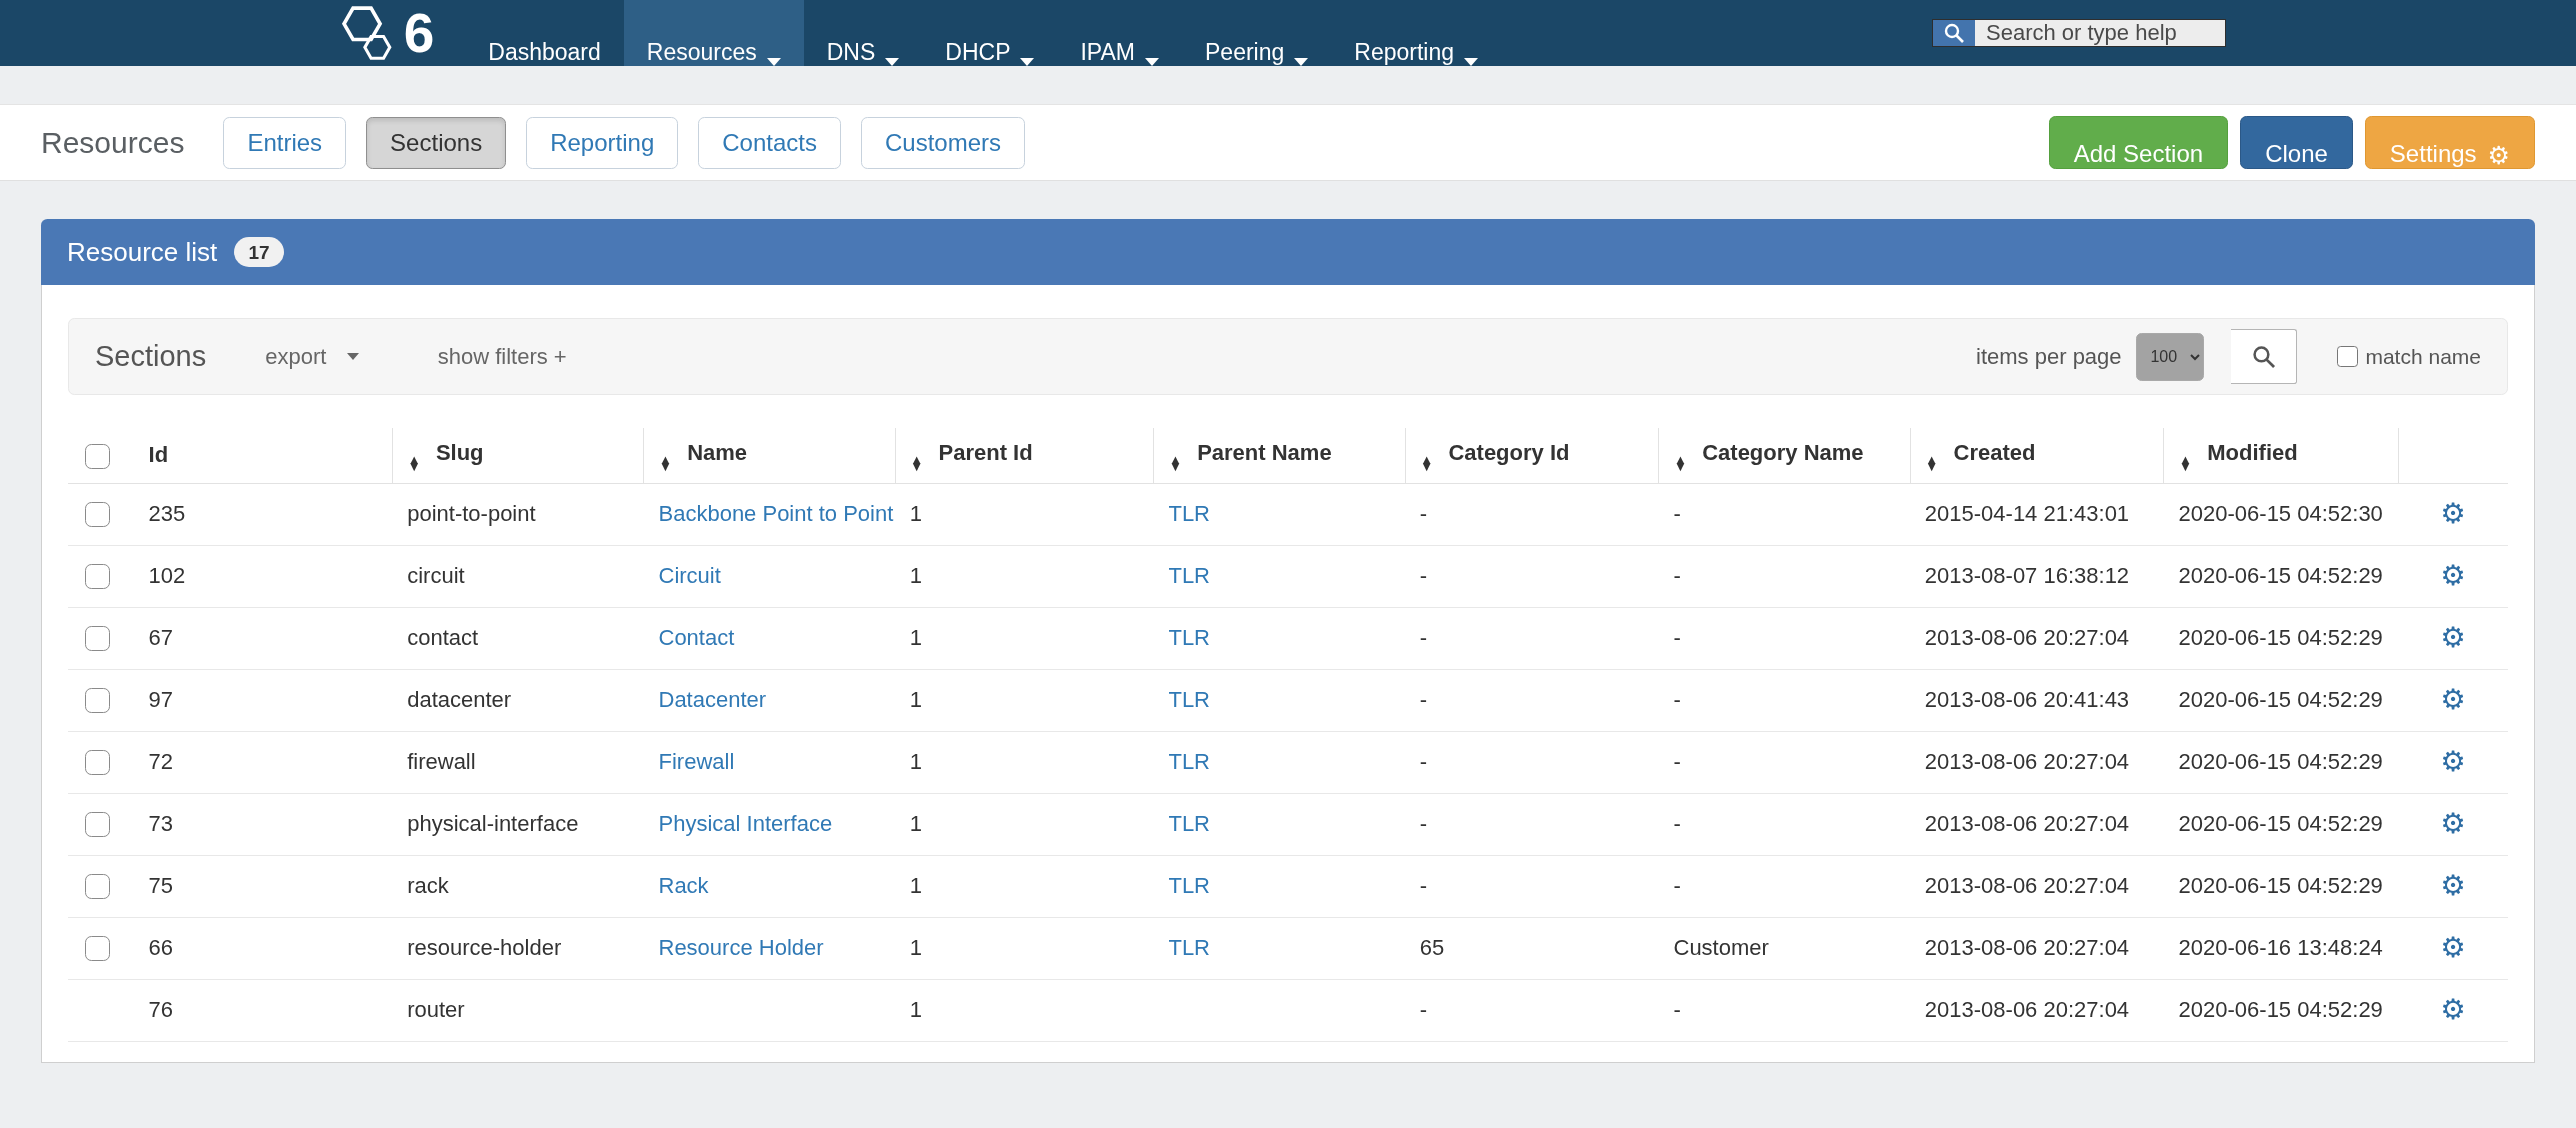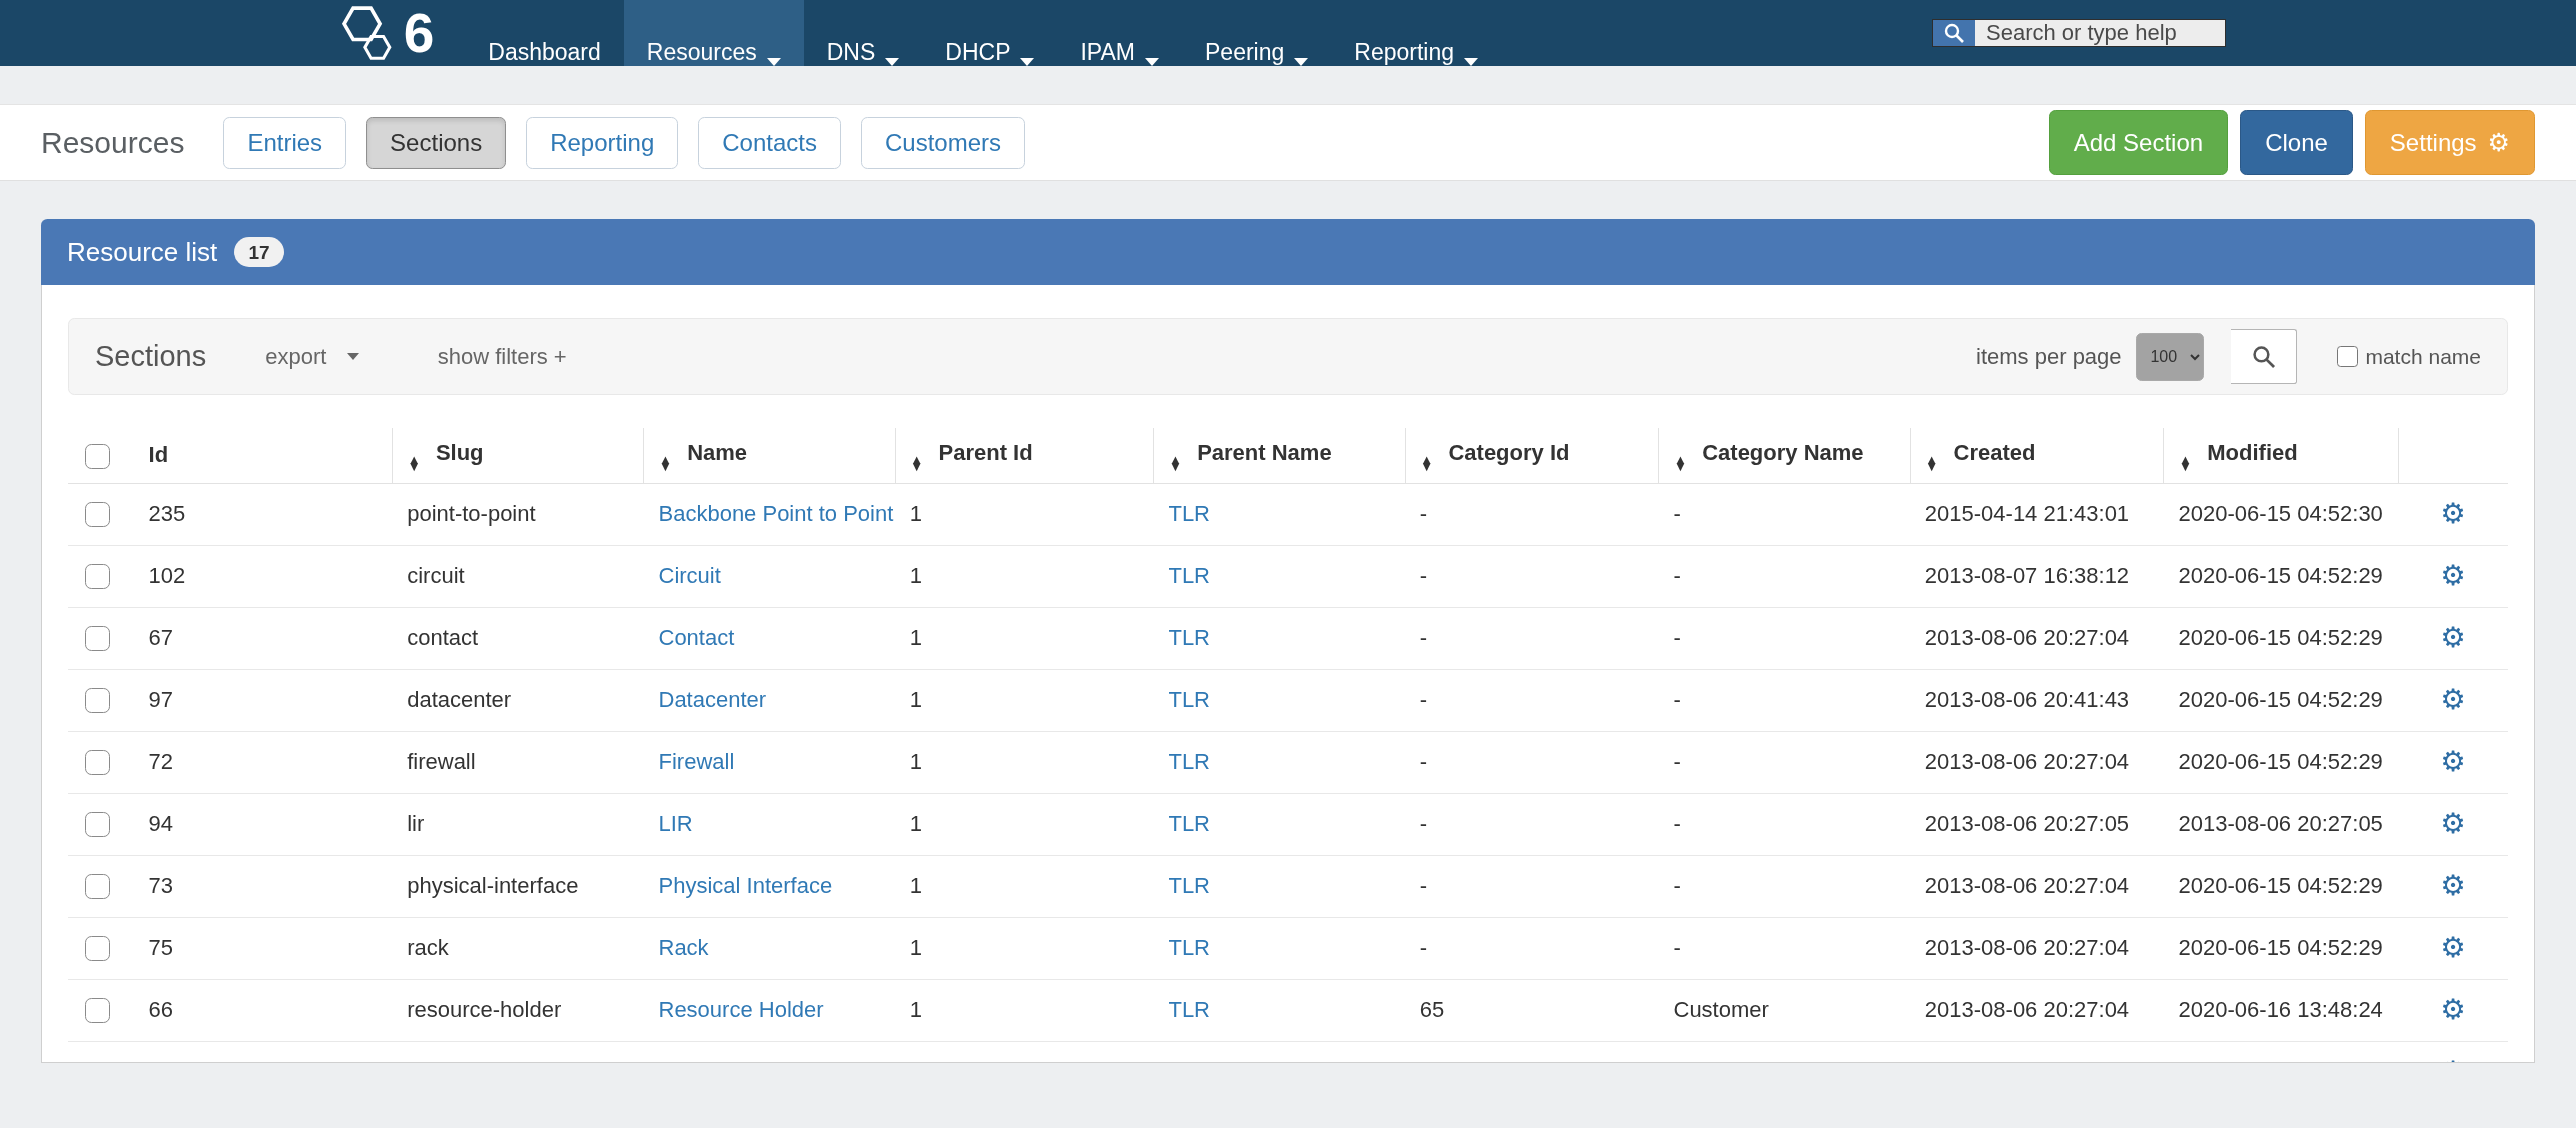--- a/index.html
+++ b/index.html
@@ -52,23 +52,23 @@
   .page-title{ font-size:30px; color:#5a5f63; margin-right:39px; }
   .tab{
     height:52px; padding:0 23px; background:#fff;
     border:1.8px solid #c7d2dd; border-radius:6.4px;
     color:var(--link,#3079b5); font-size:24px; margin-right:20px; cursor:pointer;
   }
   .tab.active{ background:#d6d6d6; border-color:#8f8f8f; color:#333;
     box-shadow:inset 0 2.8px 5.5px rgba(0,0,0,.12); }
   .actions{ margin-left:auto; display:flex; gap:12px; }
   .btn{
-    height:65px; border-radius:6.4px; font-size:24px; color:#fff;
+    height:53px; border-radius:6.4px; font-size:24px; color:#fff;
     padding:0 24px; border:1.8px solid transparent;
-    display:flex; align-items:center; gap:11px; cursor:pointer; white-space:nowrap;
+    display:flex; align-items:flex-end; gap:11px; cursor:pointer; white-space:nowrap;
   }
   .btn-green{ background:var(--btn_green,#61ad4b); border-color:#54a03e; }
   .btn-blue{ background:var(--btn_blue,#33689e); border-color:#2b5887; }
   .btn-orange{ background:var(--btn_orange,#eea643); border-color:#df9731; }
   .btn .gear-glyph{ font-size:25px; line-height:1; }
 
   
   .panel{ margin:38px 41px 0; }
   .panel-header{
     height:66px; background:var(--panel_header,#4a78b5);
@@ -373,33 +373,20 @@
     <td><a class="link">Firewall</a></td>
     <td>1</td>
     <td><a class="link">TLR</a></td>
     <td>-</td>
     <td>-</td>
     <td>2013-08-06 20:27:04</td>
     <td>2020-06-15 04:52:29</td>
     <td class="gear-cell"><span class="gear">⚙</span></td>
   </tr>
 
-  <tr>
-    <td class="cb-cell"><input type="checkbox" style=""></td>
-    <td>94</td>
-    <td>lir</td>
-    <td><a class="link">LIR</a></td>
-    <td>1</td>
-    <td><a class="link">TLR</a></td>
-    <td>-</td>
-    <td>-</td>
-    <td>2013-08-06 20:27:05</td>
-    <td>2013-08-06 20:27:05</td>
-    <td class="gear-cell"><span class="gear">⚙</span></td>
-  </tr>
 
   <tr>
     <td class="cb-cell"><input type="checkbox" style=""></td>
     <td>73</td>
     <td>physical-interface</td>
     <td><a class="link">Physical Interface</a></td>
     <td>1</td>
     <td><a class="link">TLR</a></td>
     <td>-</td>
     <td>-</td>

